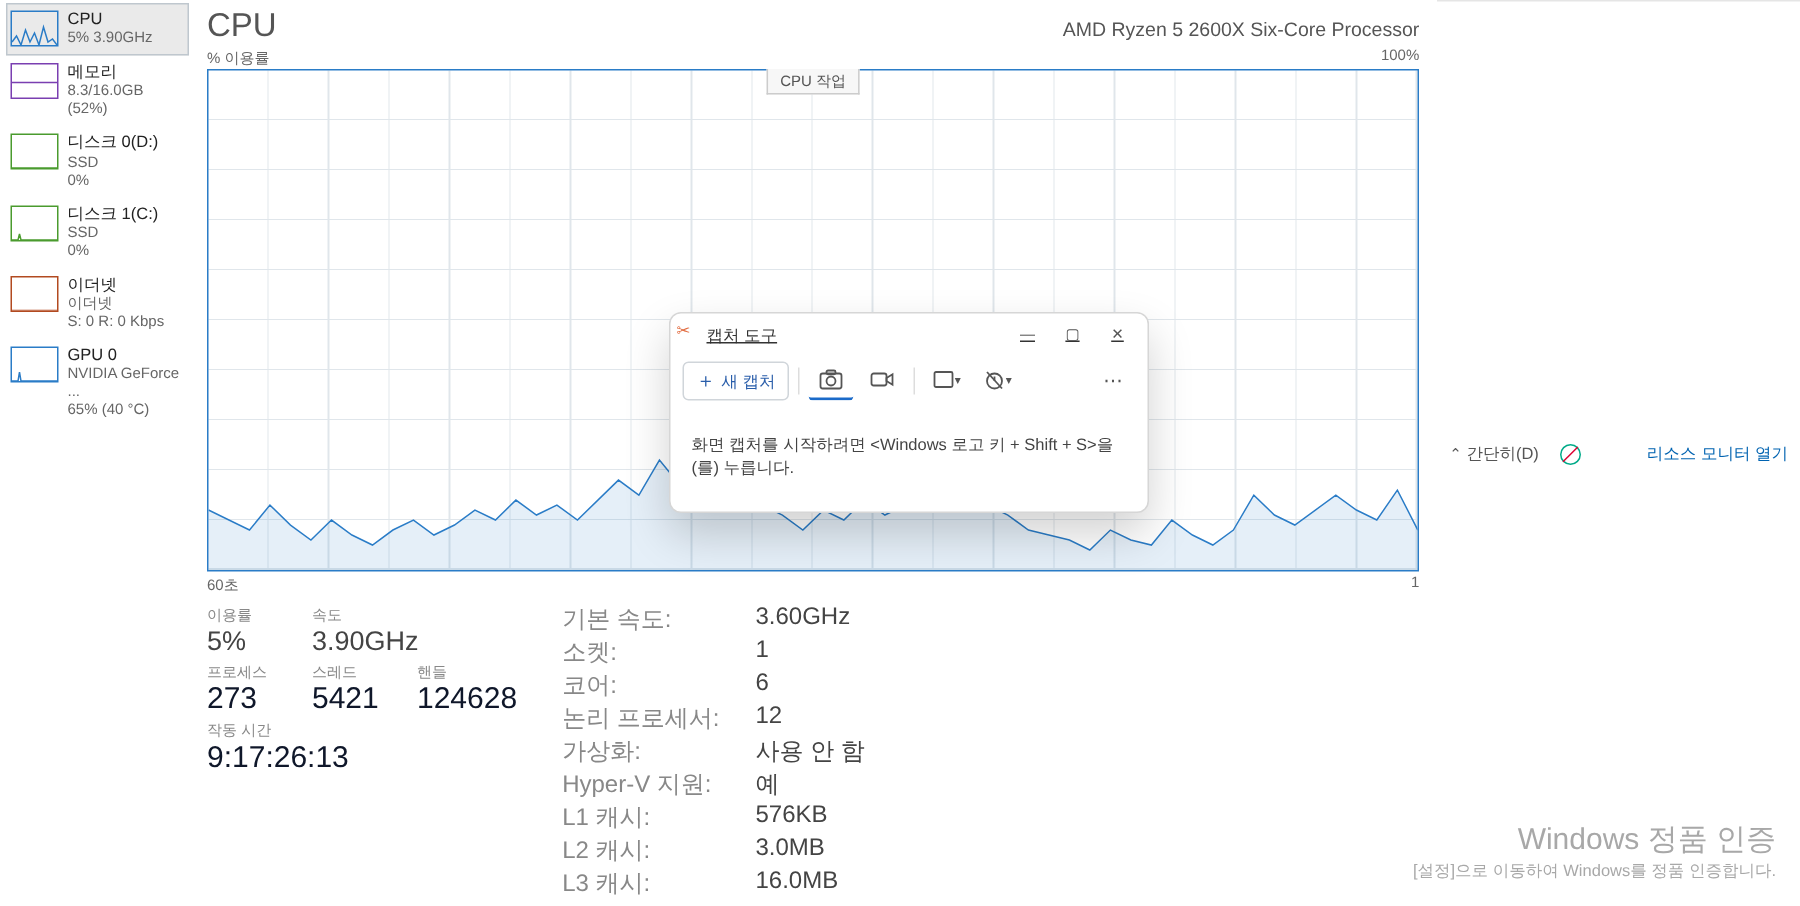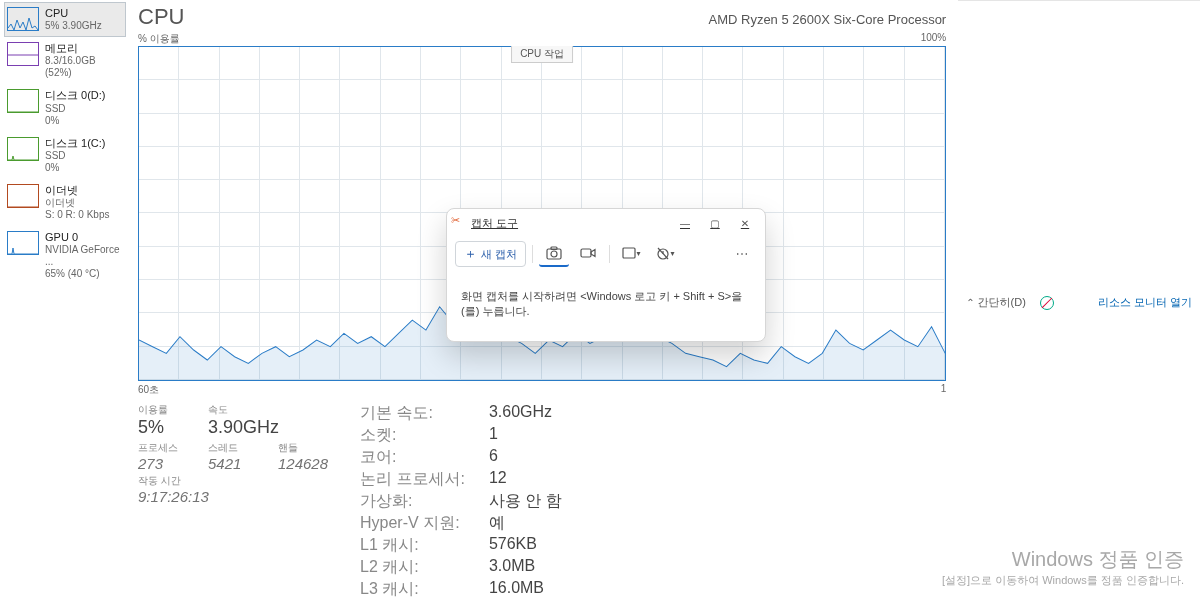--- a/index.html
+++ b/index.html
@@ -63,21 +63,21 @@
   padding: 1px 8px;
 }
 .x-axis { display: flex; justify-content: space-between; font-size: 10px; color: #666; margin-top: 2px; }
 
 .details { display: flex; gap: 30px; margin-top: 6px; }
 .stats-left { display: flex; flex-direction: column; gap: 2px; }
 .stat-row { display: flex; gap: 18px; }
 .stat-block { display: flex; flex-direction: column; min-width: 52px; }
 .stat-label { font-size: 10px; color: #888; }
 .stat-big { font-size: 18px; color: #444; font-weight: 400; line-height: 1.2; }
-.stat-med { font-size: 15px; color: #737373; font-style: italic; }
+.stat-med { font-size: 20px; color: #0f172a; }
 
 .stats-right { display: grid; grid-template-columns: auto auto; column-gap: 24px; row-gap: 1px; font-size: 16px; color: #444; align-content: start; }
 .stats-right .lbl { color: #888; }
 
 .footer {
   display: flex; align-items: center; gap: 14px;
   padding: 4px 8px;
   border-top: 1px solid #e5e5e5;
   font-size: 11px;
 }

